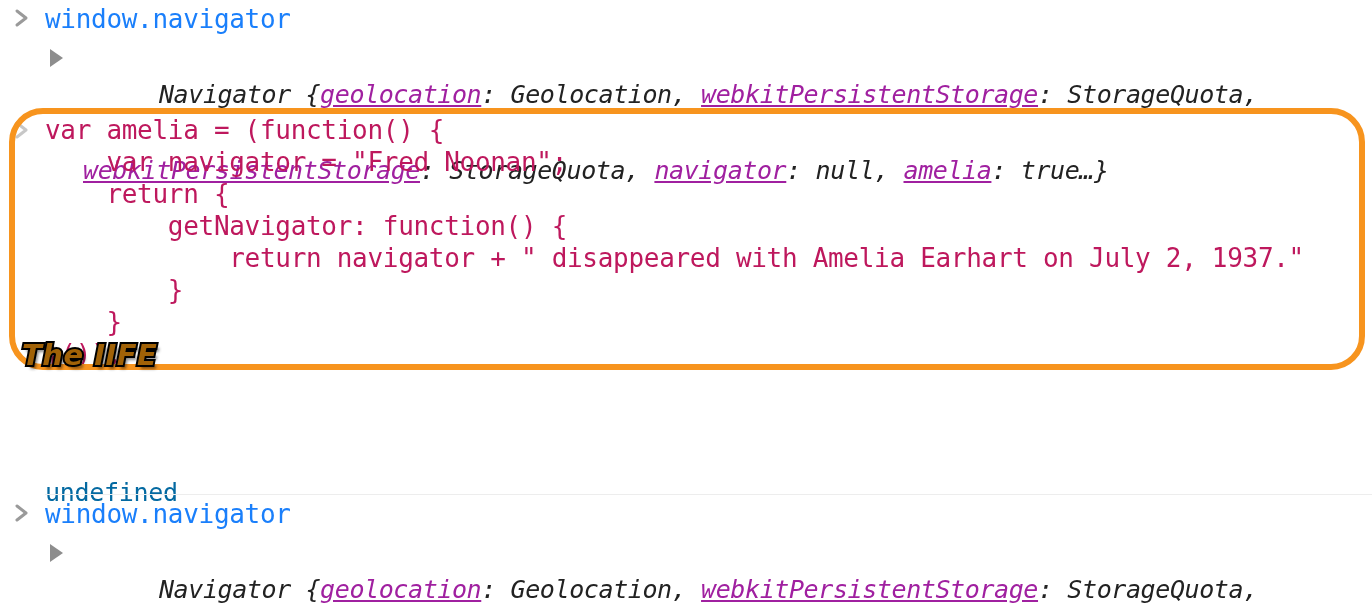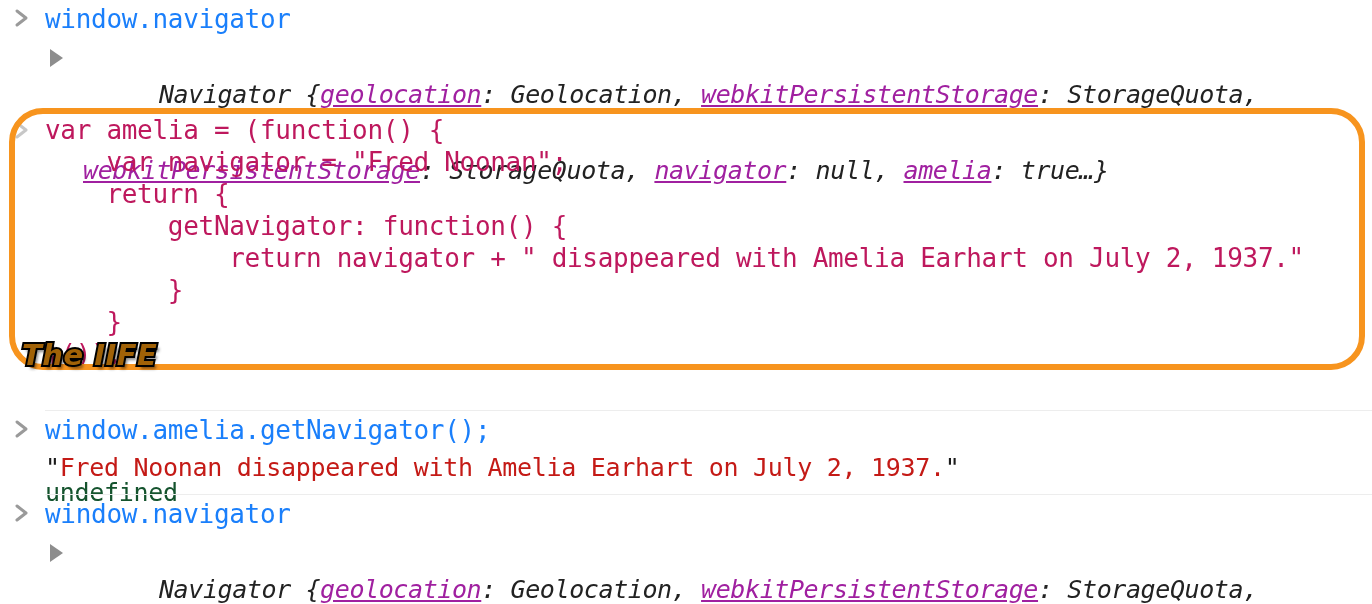--- a/index.html
+++ b/index.html
@@ -145,21 +145,21 @@
     white-space: nowrap;
   }
 
   .undefined-line {
     position: absolute;
     left: 45px;
     top: 374px;
     font-family: "DejaVu Sans Mono", "Liberation Mono", monospace;
     font-size: 25px;
     line-height: 30px;
-    color: #14532d;
+    color: #0369a1;
     white-space: pre;
     letter-spacing: -0.3px;
   }
 
   
   .str-result { color: #c41a16; }
   .str-result .q { color: #1a1a1a; }
 
   .row-abs { position: absolute; left: 0; width: 1372px; }
 </style>
@@ -198,30 +198,20 @@
 <span>    }</span>
 <span>}());</span></div>
 
     <div class="iife-ring"></div>
 
     <div class="iife-badge">The IIFE</div>
 
     <div class="undefined-line">undefined</div>
   </div>
 
-  <div class="entry sep row-abs" style="top:410px;height:84px;">
-    <span class="sep-left-cover"></span>
-    <span class="prompt-chevron">
-      <svg width="16" height="20" viewBox="0 0 16 20">
-        <polyline points="3,3 12,10 3,17" fill="none" stroke="#9a9a9a" stroke-width="3" stroke-linecap="round" stroke-linejoin="round"></polyline>
-      </svg>
-    </span>
-    <div class="input-line">window.amelia.getNavigator();</div>
-    <div class="output-line str-result"><span class="q">"</span><span>Fred Noonan disappeared with Amelia Earhart on July 2, 1937.</span><span class="q">"</span></div>
-  </div>
 
   <div class="entry sep row-abs" style="top:494px;height:110px;">
     <span class="sep-left-cover"></span>
     <span class="prompt-chevron">
       <svg width="16" height="20" viewBox="0 0 16 20">
         <polyline points="3,3 12,10 3,17" fill="none" stroke="#9a9a9a" stroke-width="3" stroke-linecap="round" stroke-linejoin="round"></polyline>
       </svg>
     </span>
     <div class="input-line">window.navigator</div>
     <span class="disclosure-tri" style="top:49px;"></span>

